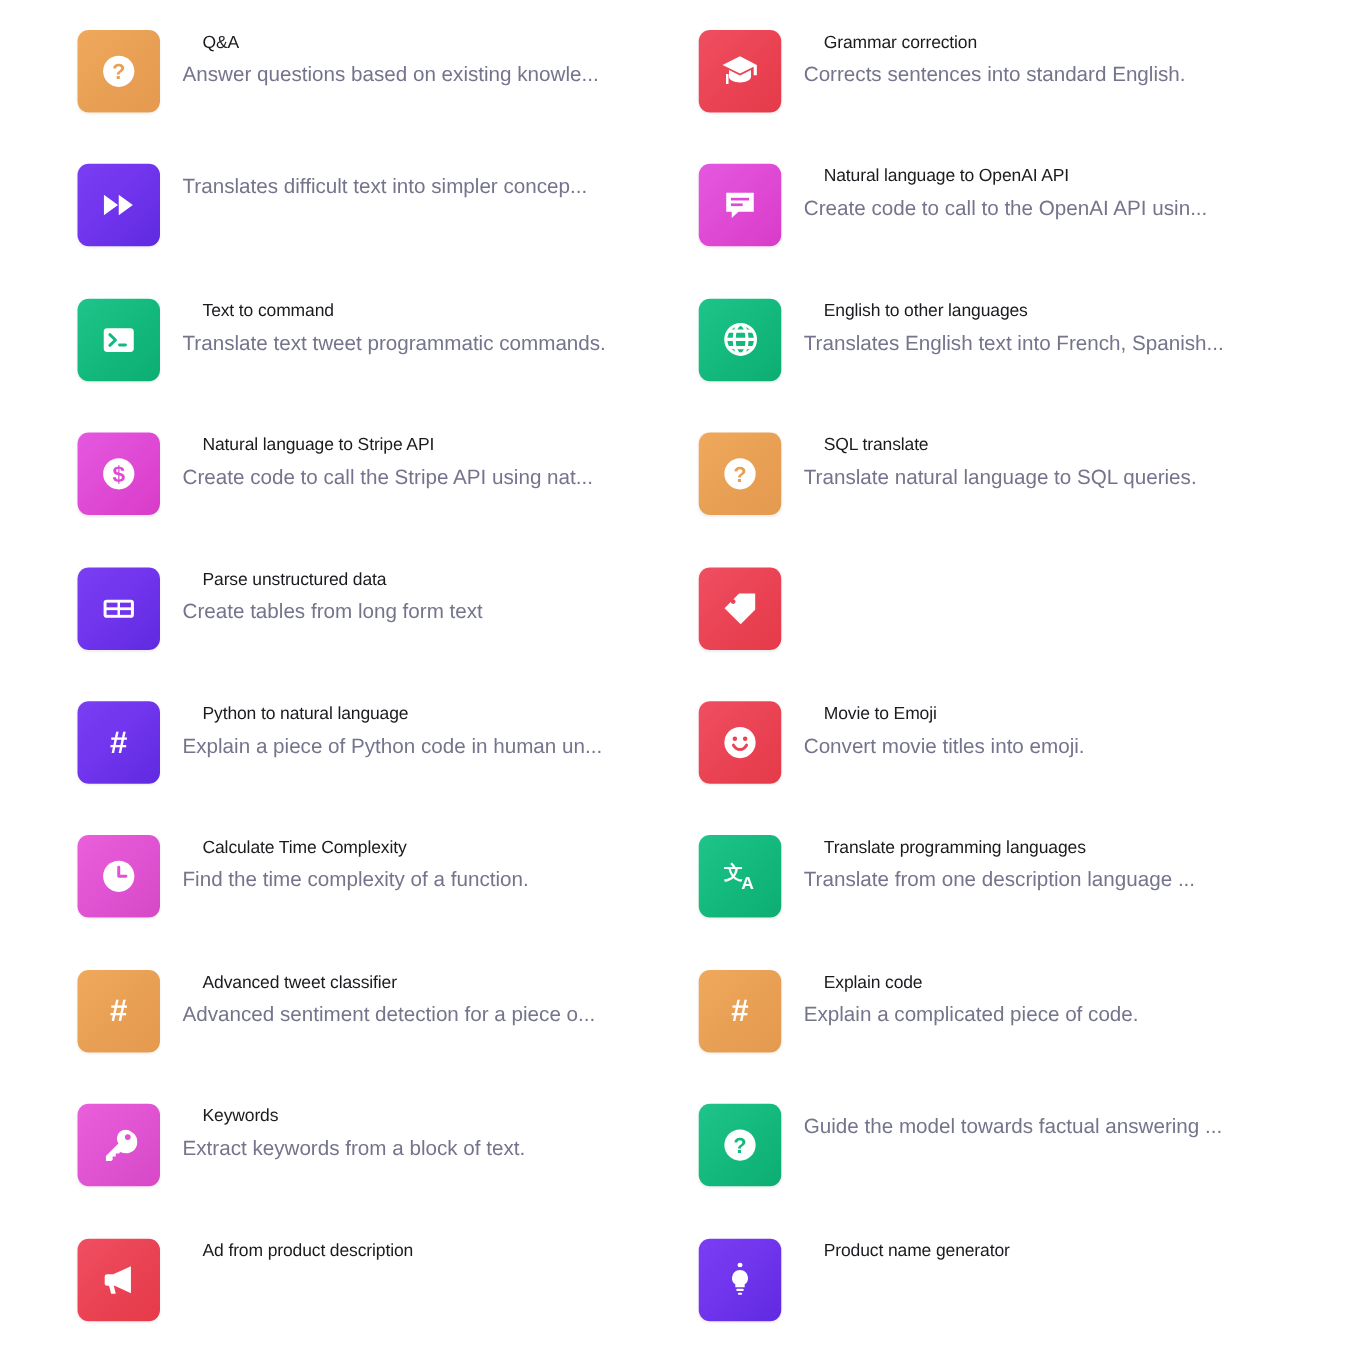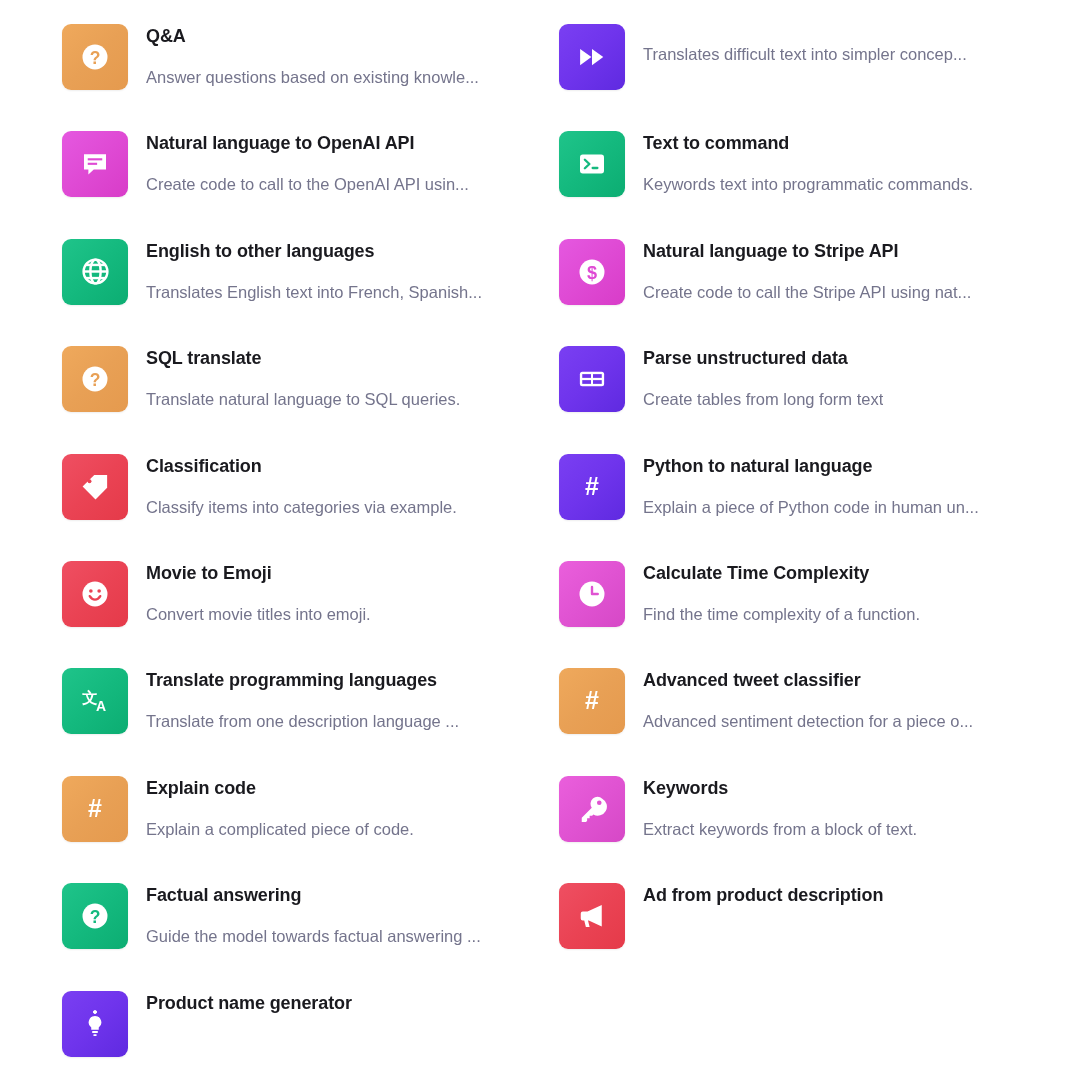--- a/index.html
+++ b/index.html
@@ -28,33 +28,34 @@
   .tile{
     width:66px;height:66px;
     border-radius:9px;
     flex:0 0 66px;
     display:flex;align-items:center;justify-content:center;
     box-shadow:0 1px 2px rgba(0,0,0,.07);
   }
   .tile svg{display:block;}
   .txt{padding-top:1px;min-width:0;}
   .t-title{
-    font-size:18px;
-    font-weight:bold;
+    font-size:14px;
+    font-weight:normal;
     color:#1a1a1f;
     letter-spacing:-.1px;
     line-height:1.28;
     white-space:nowrap;
+    margin-left:16px;
   }
   .t-desc{
     font-size:16.5px;
     font-weight:normal;
     color:#74748c;
     line-height:1.32;
-    margin-top:19px;
+    margin-top:7px;
     white-space:nowrap;
     overflow:hidden;
   }
   
   .g-orange {background:linear-gradient(135deg,#efa95c 0%,#e8a055 50%,#e59a4e 100%);}
   .g-purple {background:linear-gradient(135deg,#7a3ff2 0%,#6f34ec 50%,#5f2ae0 100%);}
   .g-green  {background:linear-gradient(135deg,#1fc48a 0%,#14b97e 50%,#0cad72 100%);}
   .g-magenta{background:linear-gradient(135deg,#e558e0 0%,#df4ad4 50%,#d83cc8 100%);}
   .g-red    {background:linear-gradient(135deg,#ef4f62 0%,#ea4354 50%,#e53a49 100%);}
   .g-pink   {background:linear-gradient(135deg,#ea5fdc 0%,#e053d2 50%,#d648c6 100%);}
@@ -69,20 +70,33 @@
           <circle cx="12" cy="12" r="10" fill="#fff"></circle>
           <text x="12" y="17.2" font-family="Liberation Sans, sans-serif" font-size="14" font-weight="bold" text-anchor="middle" fill="currentColor">?</text>
         </svg>
       </div>
       <div class="txt">
         <div class="t-title">Q&amp;A</div>
         <div class="t-desc">Answer questions based on existing knowle...</div>
       </div>
     </div>
     <div class="card">
+      <div class="tile g-red" style="color: rgb(234, 67, 84);">
+        <svg width="32" height="32" viewBox="0 0 24 24" fill="#fff">
+          <path d="M12 3 1.5 8.2 12 13.4l8.2-4.06v5.1h1.9V8.2L12 3Z"></path>
+          <path d="M5.4 11.2v4.1c0 1.9 3 3.4 6.6 3.4s6.6-1.5 6.6-3.4v-4.1L12 14.6l-6.6-3.4Z"></path>
+          <path d="M3.6 13.6h1.5v6.1H3.6z"></path>
+        </svg>
+      </div>
+      <div class="txt">
+        <div class="t-title">Grammar correction</div>
+        <div class="t-desc">Corrects sentences into standard English.</div>
+      </div>
+    </div>
+    <div class="card">
       <div class="tile g-purple" style="color: rgb(111, 52, 236);">
         <svg width="30" height="30" viewBox="0 0 24 24" fill="#fff">
           <path d="M2.5 5.5v13l9-6.5-9-6.5Z"></path>
           <path d="M12 5.5v13l9-6.5-9-6.5Z"></path>
         </svg>
       </div>
       <div class="txt">
         <div class="t-desc">Translates difficult text into simpler concep...</div>
       </div>
     </div>
@@ -102,21 +116,21 @@
     <div class="card">
       <div class="tile g-green" style="color: rgb(20, 185, 126);">
         <svg width="30" height="30" viewBox="0 0 24 24">
           <rect x="2.4" y="4.4" width="19.2" height="15.2" rx="2.2" fill="#fff"></rect>
           <path d="M6.3 8.6 9.9 12l-3.6 3.4" stroke="currentColor" stroke-width="1.9" fill="none" stroke-linecap="round" stroke-linejoin="round"></path>
           <rect x="11.6" y="14.2" width="5.6" height="1.9" rx=".9" fill="currentColor"></rect>
         </svg>
       </div>
       <div class="txt">
         <div class="t-title">Text to command</div>
-        <div class="t-desc">Keywords text into programmatic commands.</div>
+        <div class="t-desc">Translate text tweet programmatic commands.</div>
       </div>
     </div>
     <div class="card">
       <div class="tile g-green" style="color: rgb(20, 185, 126);">
         <svg width="31" height="31" viewBox="0 0 24 24" fill="none" stroke="#fff" stroke-width="1.9">
           <circle cx="12" cy="12" r="9.2"></circle>
           <ellipse cx="12" cy="12" rx="4" ry="9.2"></ellipse>
           <line x1="2.8" y1="12" x2="21.2" y2="12"></line>
           <line x1="4.3" y1="6.9" x2="19.7" y2="6.9"></line>
           <line x1="4.3" y1="17.1" x2="19.7" y2="17.1"></line>
@@ -166,24 +180,20 @@
         <div class="t-desc">Create tables from long form text</div>
       </div>
     </div>
     <div class="card">
       <div class="tile g-red" style="color: rgb(234, 67, 84);">
         <svg width="30" height="30" viewBox="0 0 24 24" fill="#fff">
           <path d="M11.4 2.3H21.7v10.3L12.4 21.9 2.1 11.6 11.4 2.3Z"></path>
           <circle cx="7.6" cy="7.4" r="1.55" fill="currentColor"></circle>
         </svg>
       </div>
-      <div class="txt">
-        <div class="t-title">Classification</div>
-        <div class="t-desc">Classify items into categories via example.</div>
-      </div>
     </div>
     <div class="card">
       <div class="tile g-purple" style="color: rgb(111, 52, 236);">
         <svg width="30" height="30" viewBox="0 0 24 24">
           <text x="12" y="18.4" font-family="Liberation Sans, sans-serif" font-size="20" font-weight="bold" text-anchor="middle" fill="#fff">#</text>
         </svg>
       </div>
       <div class="txt">
         <div class="t-title">Python to natural language</div>
         <div class="t-desc">Explain a piece of Python code in human un...</div>
@@ -261,21 +271,20 @@
       </div>
     </div>
     <div class="card">
       <div class="tile g-green" style="color: rgb(20, 185, 126);">
         <svg width="30" height="30" viewBox="0 0 24 24">
           <circle cx="12" cy="12" r="10" fill="#fff"></circle>
           <text x="12" y="17.2" font-family="Liberation Sans, sans-serif" font-size="14" font-weight="bold" text-anchor="middle" fill="currentColor">?</text>
         </svg>
       </div>
       <div class="txt">
-        <div class="t-title">Factual answering</div>
         <div class="t-desc">Guide the model towards factual answering ...</div>
       </div>
     </div>
     <div class="card">
       <div class="tile g-red" style="color: rgb(234, 67, 84);">
         <svg width="30" height="30" viewBox="0 0 24 24" fill="#fff">
           <path d="M19.8 3.2 8.4 8.4H4.6A1.6 1.6 0 0 0 3 10v4a1.6 1.6 0 0 0 1.6 1.6h1.2l1.3 5.2h3l-1.3-5.2h.6l10.4 4.8V3.2Z"></path>
         </svg>
       </div>
       <div class="txt">

